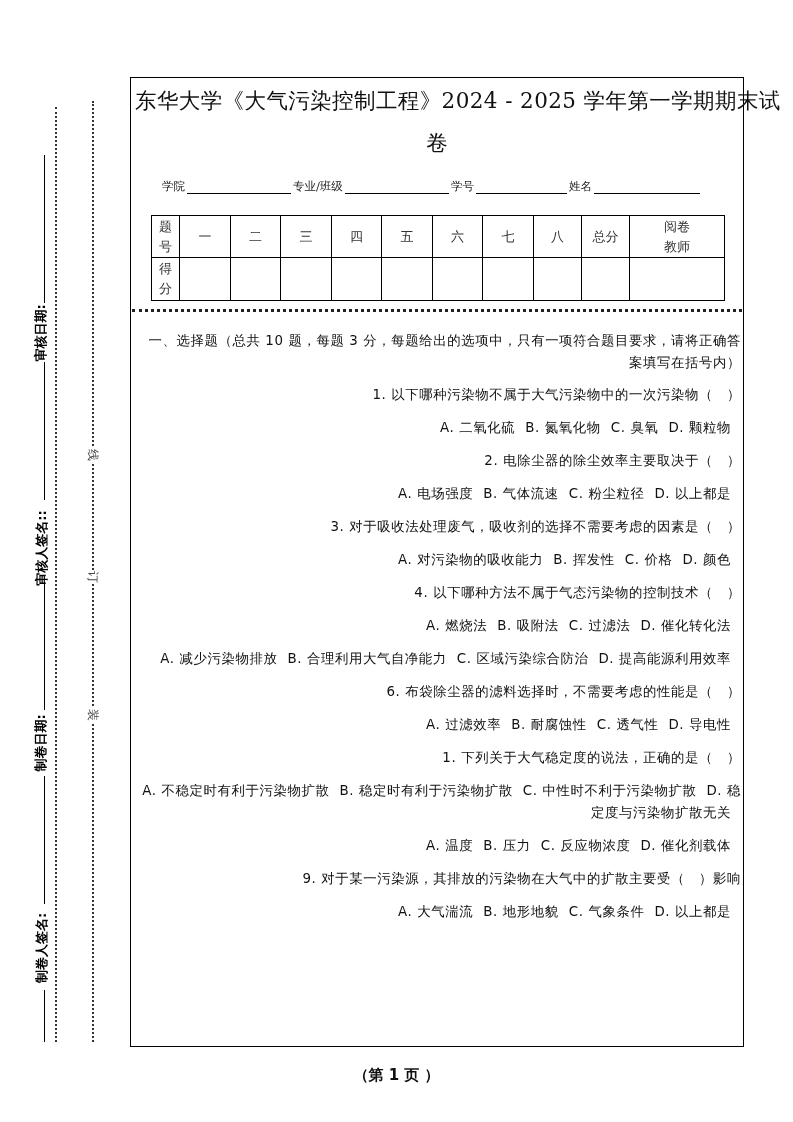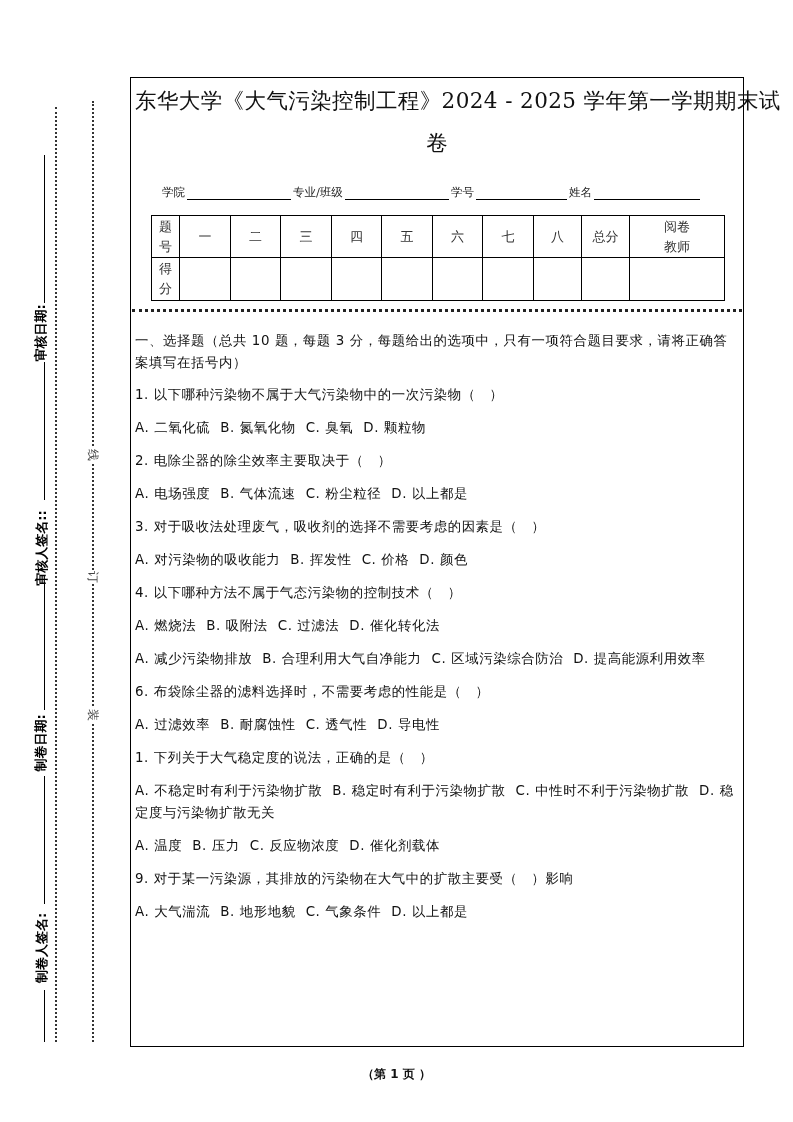--- a/index.html
+++ b/index.html
@@ -18,44 +18,44 @@
 
   
   .frame { position: absolute; left: 130px; top: 77px; width: 614px; height: 970px;
            border: 1.3px solid #000; box-sizing: border-box; }
 
   .title { position: absolute; left: 135px; top: 86px; width: 606px; text-align: left;
            font-size: 21.5px; letter-spacing: 0.4px; white-space: nowrap; color: #111; }
   .title-2 { position: absolute; left: 130px; top: 128px; width: 614px; text-align: center;
              font-size: 21.5px; color: #111; }
 
-  .info-row { position: absolute; left: 162px; top: 182px; height: 18px; font-size: 11.5px;
+  .info-row { position: absolute; left: 162px; top: 176px; height: 18px; font-size: 11.5px;
               display: flex; align-items: flex-end; white-space: nowrap; color: #222; }
   .info-row .blank { display: inline-block; border-bottom: 1px solid #000; height: 14px; margin: 0 2px; }
 
   table.score { position: absolute; left: 151px; top: 215px; border-collapse: collapse;
                 font-size: 13px; color: #333; }
   table.score td { border: 1px solid #000; text-align: center; padding: 0; }
   table.score tr.r1 td { height: 41px; }
   table.score tr.r2 td { height: 42px; }
   .two-line { line-height: 20px; display: inline-block; }
 
   .sep-dots { position: absolute; left: 132px; top: 309px; width: 610px; height: 0;
               border-top: 3px dotted #222; }
 
   .content { position: absolute; left: 135px; top: 330px; width: 606px;
-             font-family: "DejaVu Sans", sans-serif; font-size: 13.4px; color: #111; }
+             font-family: "DejaVu Sans", sans-serif; font-size: 13.4px; color: #111; text-align: right; }
   .content p { margin: 0; line-height: 21.5px; letter-spacing: 0.6px; }
   .section-head { margin-bottom: 11px !important; }
   .q { margin-bottom: 11.5px !important; }
   .opts { margin-bottom: 11.5px !important; }
   .opts span.opt { margin-right: 10px; }
 
   .footer { position: absolute; left: 0; width: 793px; top: 1066px; text-align: center;
-            font-family: "DejaVu Sans", sans-serif; font-weight: bold; font-size: 12px; color: #111; }
+            font-family: "DejaVu Sans", sans-serif; font-weight: bold; font-size: 15px; color: #111; }
 </style>
 </head>
 <body>
 
 <div class="dots-v" style="left:55px; top:107px; height:935px;"></div>
 <div class="dots-v" style="left:92px; top:101px; height:941px;"></div>
 
 <div class="sig-line" style="left:44px; top:155px; height:148px;"></div>
 <div class="sig-label" style="left:7px; top:325px; width:68px; text-align:center;">审核日期:</div>
 <div class="sig-line" style="left:44px; top:362px; height:138px;"></div>

